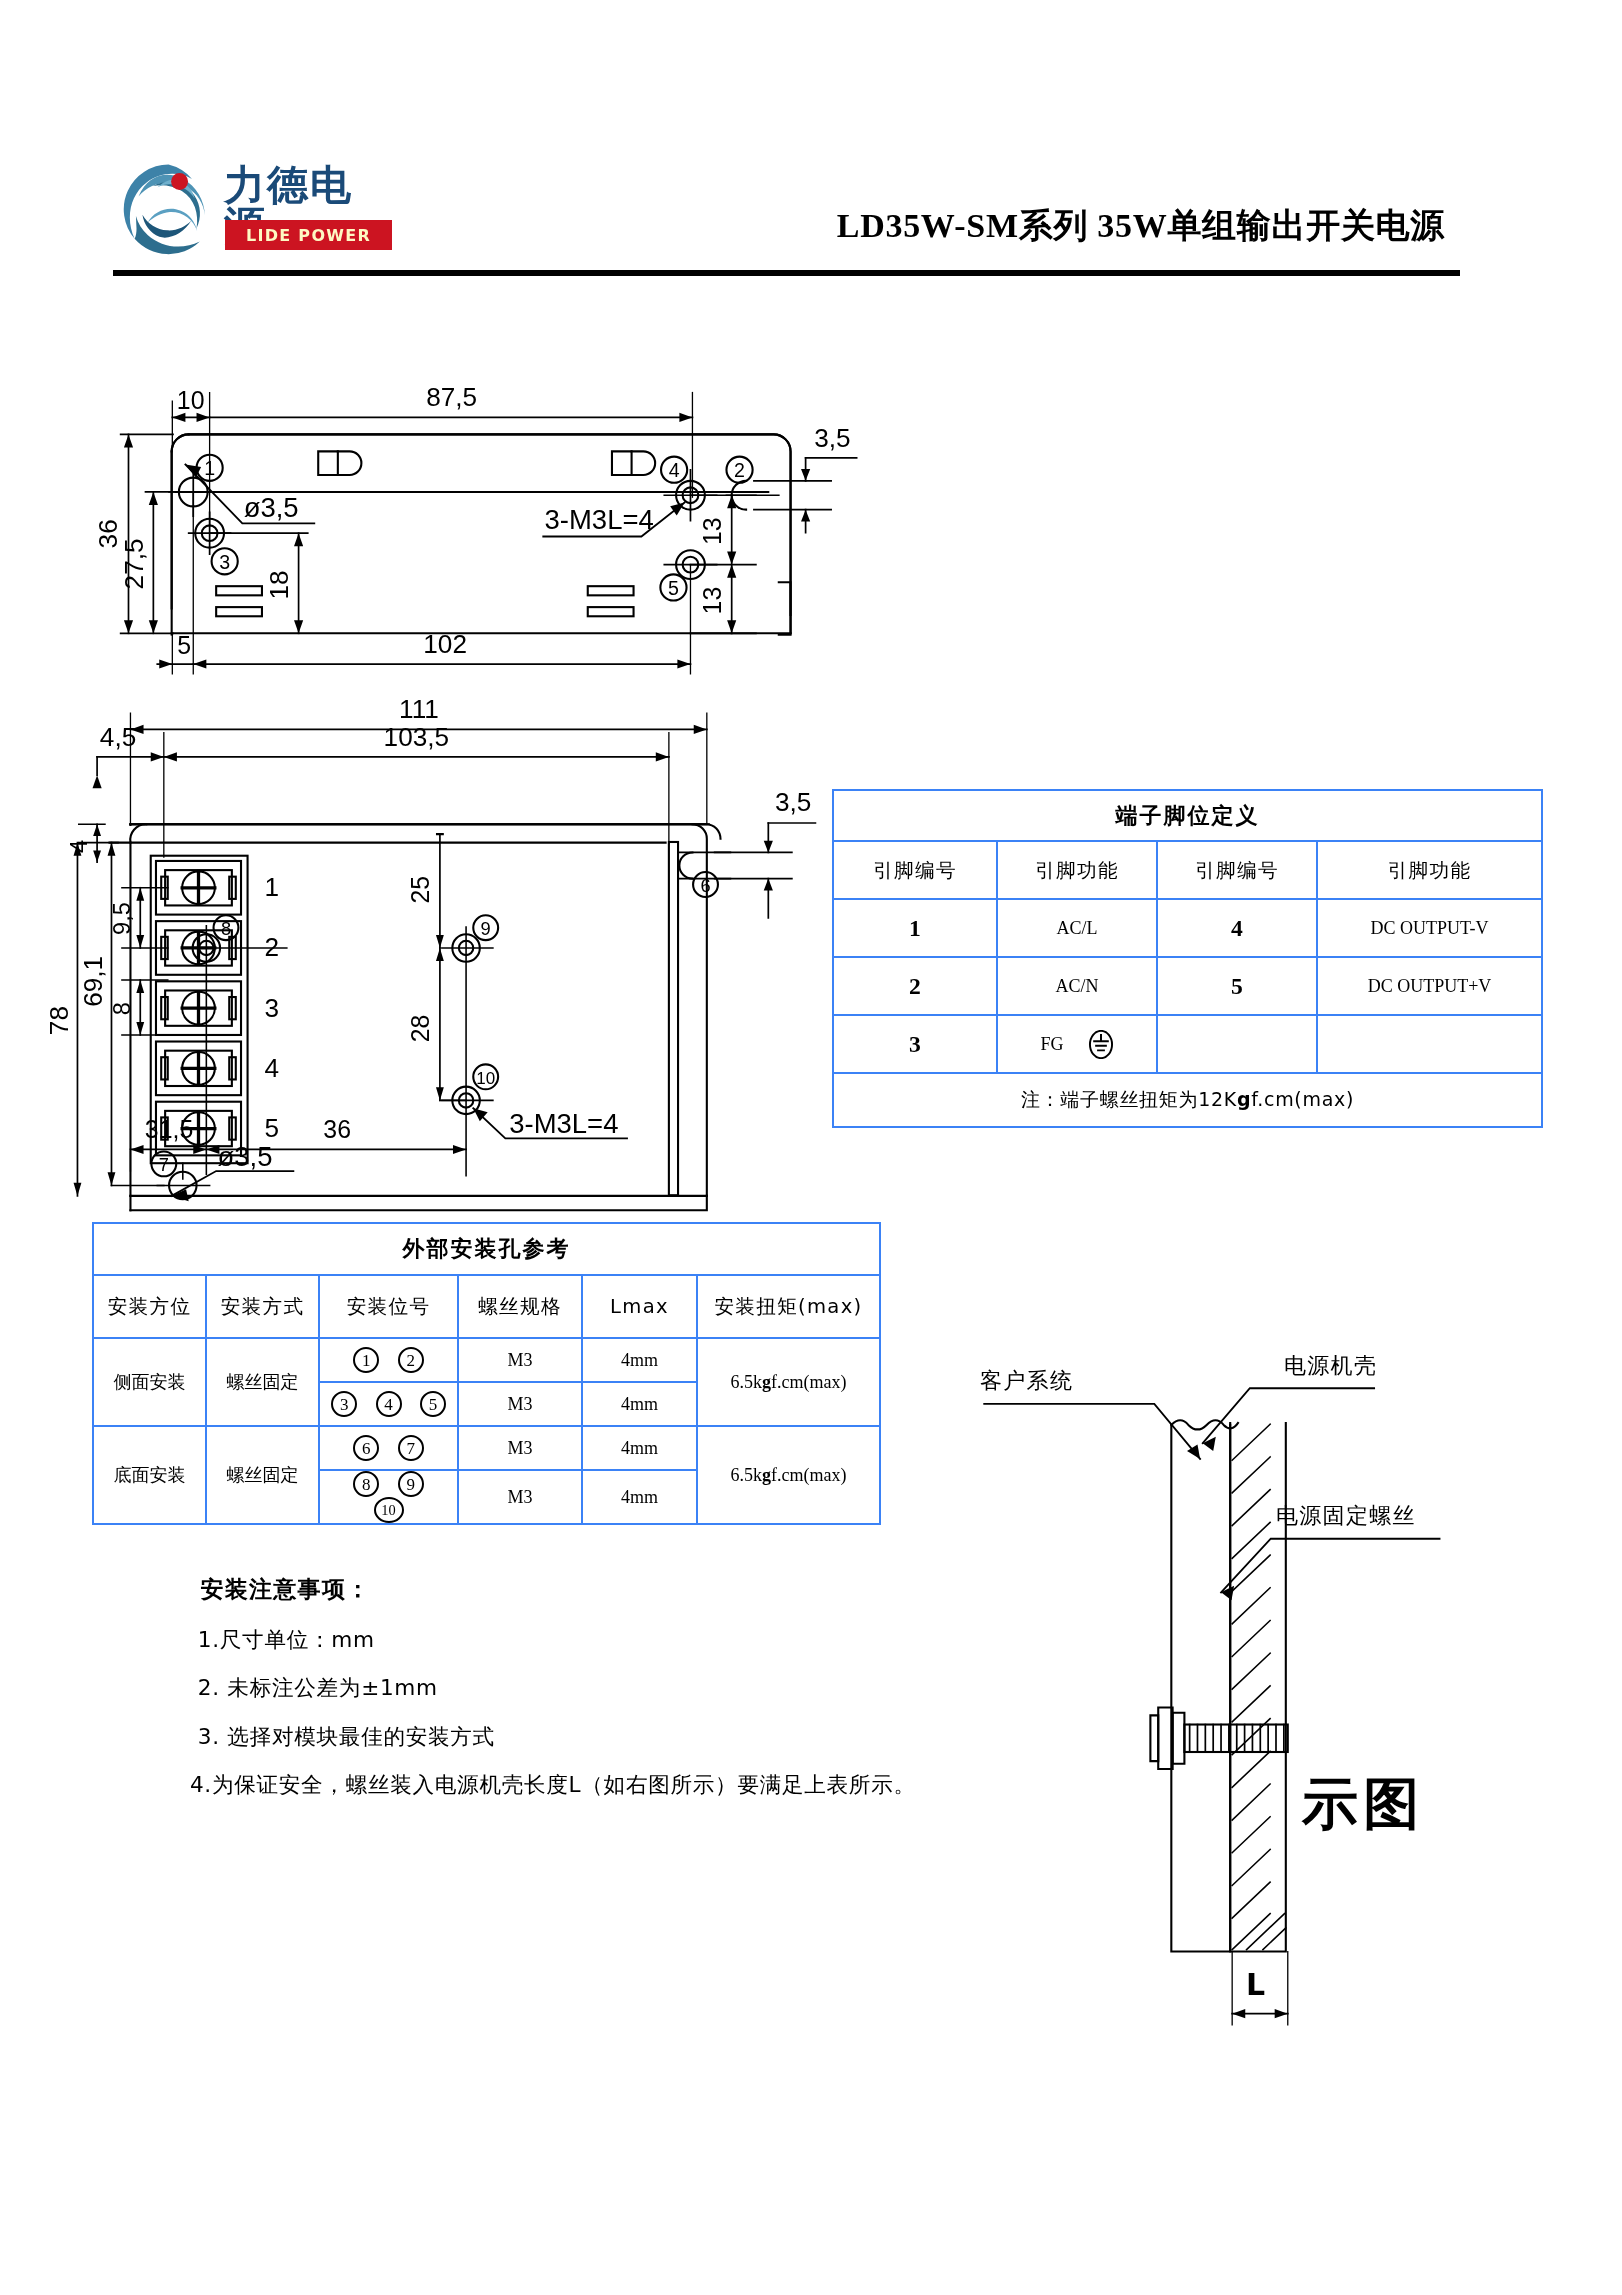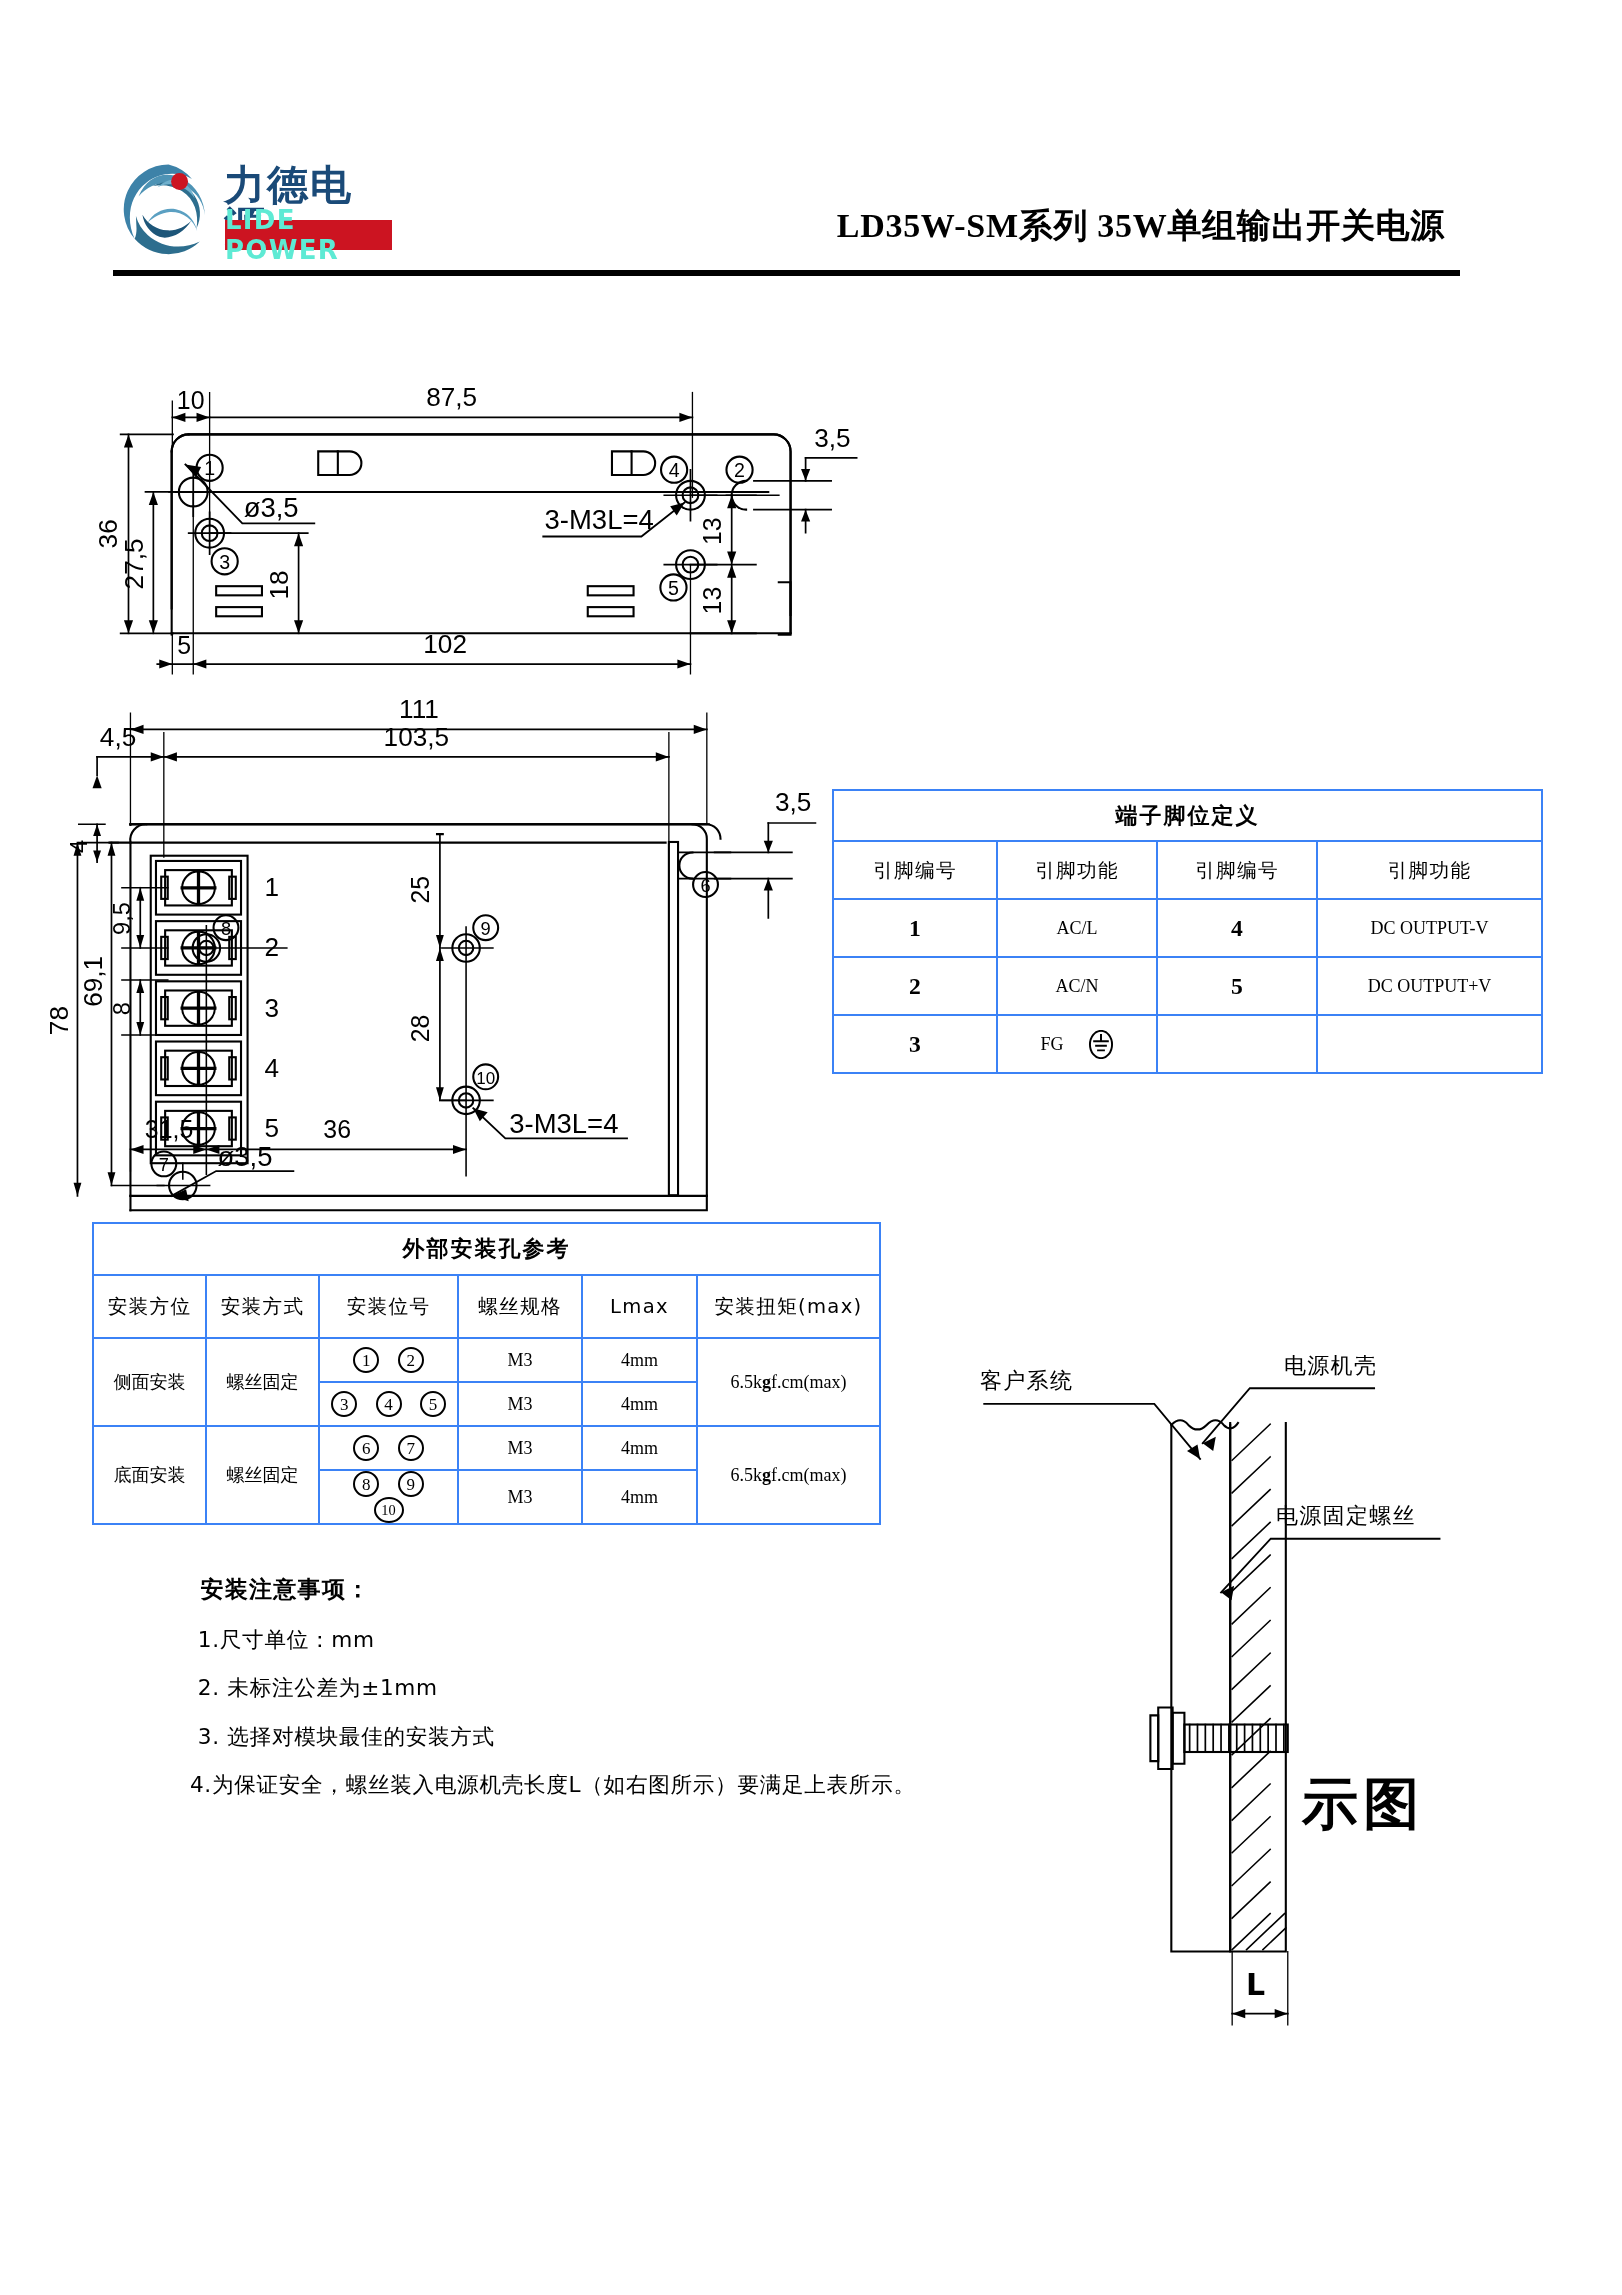--- a/index.html
+++ b/index.html
@@ -18,21 +18,21 @@
     position:absolute; left:105px; top:7.9px;
     font-family:"DejaVu Sans", sans-serif; font-weight:bold;
     font-size:41px; letter-spacing:2px; color:#1a4a78; line-height:1;
   }
   #logo-banner {
     position:absolute; left:106px; top:63px; width:167px; height:30px;
     background:#cc1421; display:flex; align-items:center; justify-content:center;
   }
   #logo-banner span {
     font-family:"DejaVu Sans", sans-serif; font-weight:bold;
-    font-size:26px; color:#5eead4; letter-spacing:1.3px;
+    font-size:16px; color:#fef9c3; letter-spacing:1.3px;
   }
   #doc-title {
     position:absolute; right:178px; top:203px;
     font-family:"Liberation Serif", serif; font-size:34px; font-weight:bold;
     letter-spacing:0.7px; white-space:nowrap;
   }
   #header-rule {
     position:absolute; left:113px; top:270px; width:1347px; height:5.9px; background:#000;
   }
 
@@ -503,20 +503,25 @@
           <span>FG</span>
           <svg class="fg-sym" viewBox="0 0 40 44">
             <ellipse cx="20" cy="22" rx="17" ry="21" fill="none" stroke="#000" stroke-width="3"></ellipse>
             <path d="M20 6 v10 M8 17 h24 M11 24 h18 M14 31 h12" stroke="#000" stroke-width="3" fill="none"></path>
           </svg>
         </div>
       </td>
       <td></td>
       <td></td>
     </tr>
+    <tr class="r-note">
+      <td colspan="4" class="t-note">
+        <span>注：端子螺丝扭矩为12K</span><b>g</b><span>f.cm(max)</span>
+      </td>
+    </tr>
   </tbody>
     </table>
 
   <table class="dtable" id="mount-table">
     <tbody>
         <tr class="m-title">
       <td colspan="6" class="t-title">外部安装孔参考</td>
     </tr>
     <tr class="m-head">
       <td class="t-head" style="width:113px">安装方位</td>

